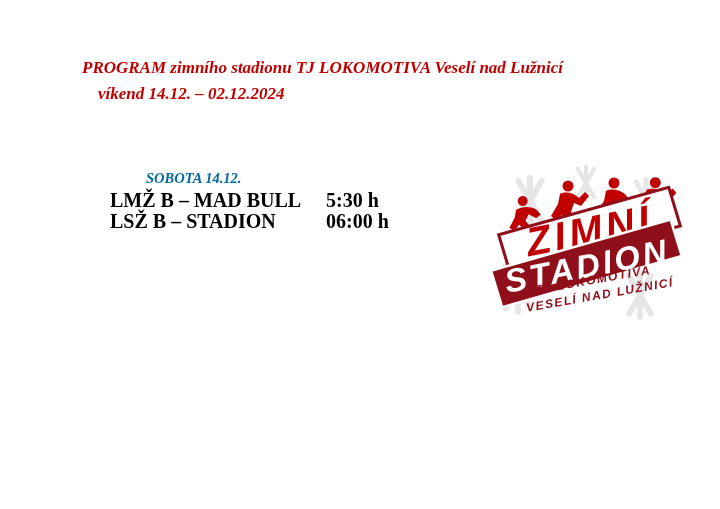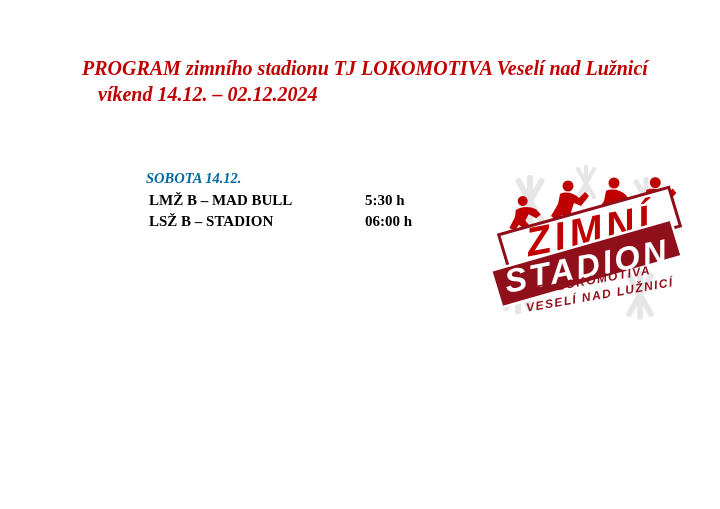--- a/index.html
+++ b/index.html
@@ -22,21 +22,21 @@
 
   
   .heading {
     position: absolute;
     left: 82px;
     top: 55px;
     width: 580px;
     color: #c00000;
     font-style: italic;
     font-weight: bold;
-    font-size: 20px;
+    font-size: 17px;
     line-height: 26px;
   }
   .heading .line2 {
     display: block;
     padding-left: 16px;
   }
 
   
   .program {
     position: absolute;
@@ -49,24 +49,23 @@
     font-style: italic;
     font-weight: bold;
     font-size: 14.5px;
     padding-left: 36px;
     margin-bottom: 3px;
   }
   .match-row {
     display: flex;
     align-items: baseline;
     font-weight: bold;
-    font-size: 15px;
+    font-size: 20px;
     color: #000000;
     line-height: 21px;
-    margin-left: 39px;
   }
   .match-name {
     width: 216px;
     flex: 0 0 216px;
     white-space: nowrap;
   }
   .match-time {
     white-space: nowrap;
   }
   .day-block-2 {

